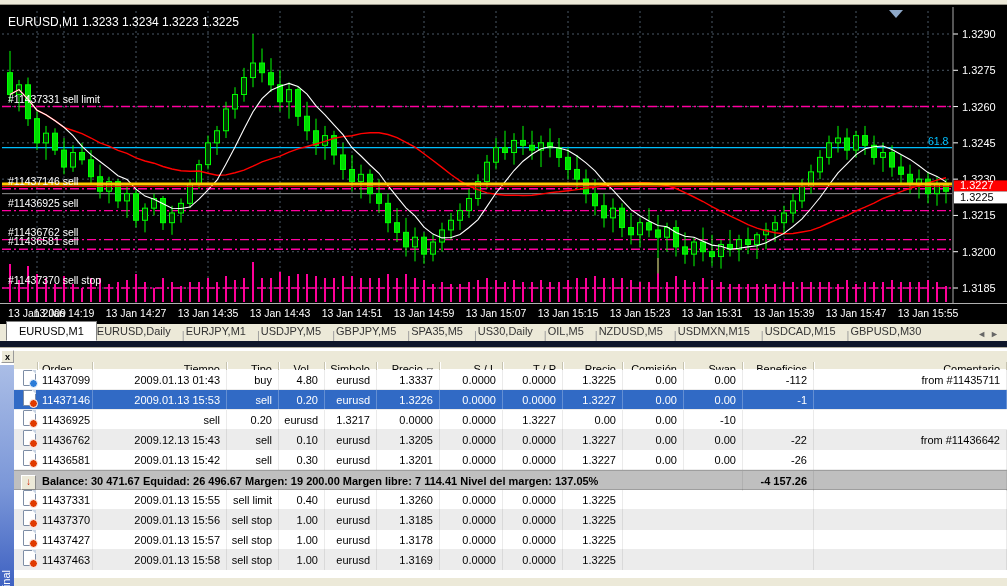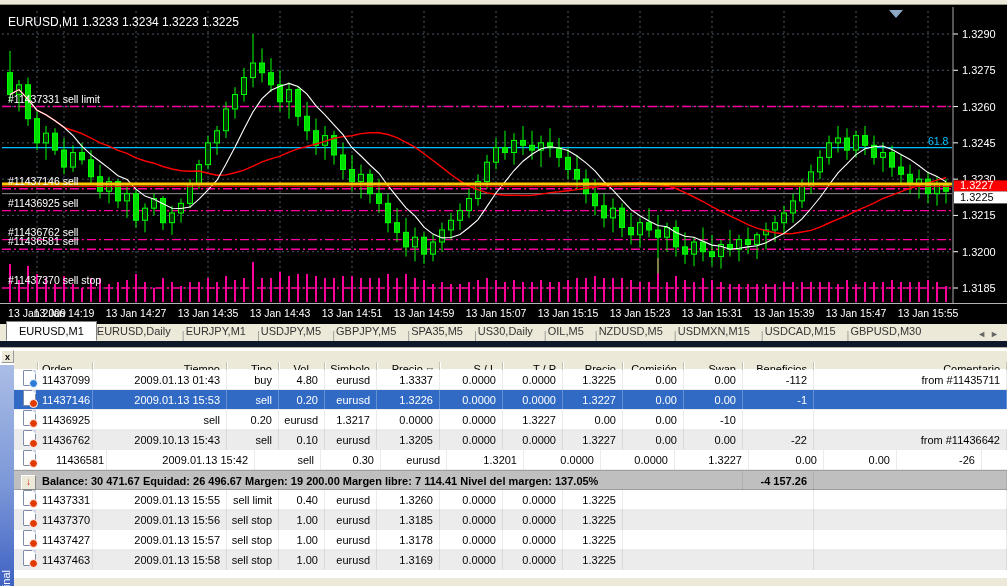--- a/index.html
+++ b/index.html
@@ -558,34 +558,34 @@
           <div class="c">0.0000</div>
           <div class="c">1.3227</div>
           <div class="c">0.00</div>
           <div class="c">0.00</div>
           <div class="c">-10</div>
           <div class="c"></div>
         </div>
         <div class="trow shade" style="grid-template-columns: 24px 55px 134px 52px 46px 52px 63px 63px 60px 60px 61px 59px 71px 193px;">
           <div class="c iconcell"><span class="doc"><span class="dot sell"></span></span></div>
           <div class="c left">11436762</div>
-          <div class="c">2009.10.13 15:43</div>
+          <div class="c">2009.12.13 15:43</div>
           <div class="c">sell</div>
           <div class="c">0.10</div>
           <div class="c">eurusd</div>
           <div class="c">1.3205</div>
           <div class="c">0.0000</div>
           <div class="c">0.0000</div>
           <div class="c">1.3227</div>
           <div class="c">0.00</div>
           <div class="c">0.00</div>
           <div class="c">-22</div>
           <div class="c">from #11436642</div>
         </div>
-        <div class="trow" style="grid-template-columns: 24px 55px 134px 52px 46px 52px 63px 63px 60px 60px 61px 59px 71px 193px; gap: 14px;">
+        <div class="trow" style="grid-template-columns: 24px 55px 134px 52px 46px 52px 63px 63px 60px 60px 61px 59px 71px 193px;">
           <div class="c iconcell"><span class="doc"><span class="dot sell"></span></span></div>
           <div class="c left">11436581</div>
           <div class="c">2009.01.13 15:42</div>
           <div class="c">sell</div>
           <div class="c">0.30</div>
           <div class="c">eurusd</div>
           <div class="c">1.3201</div>
           <div class="c">0.0000</div>
           <div class="c">0.0000</div>
           <div class="c">1.3227</div>

